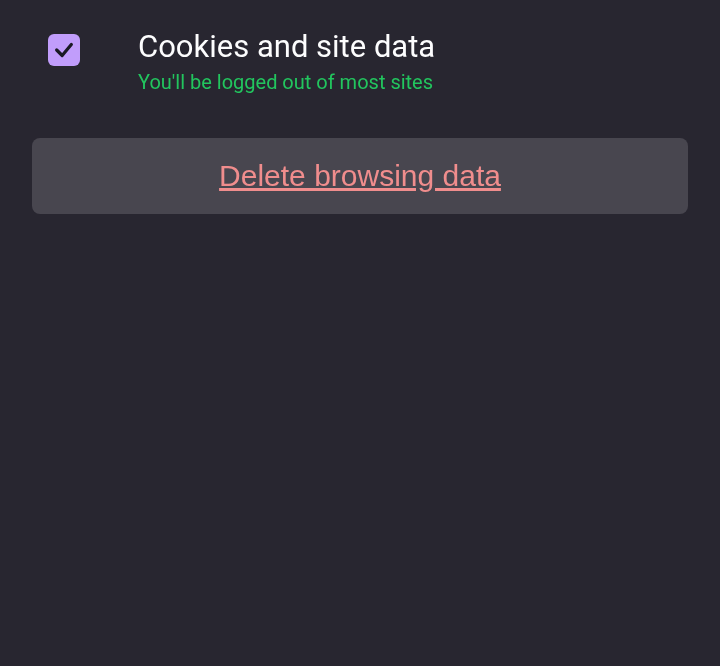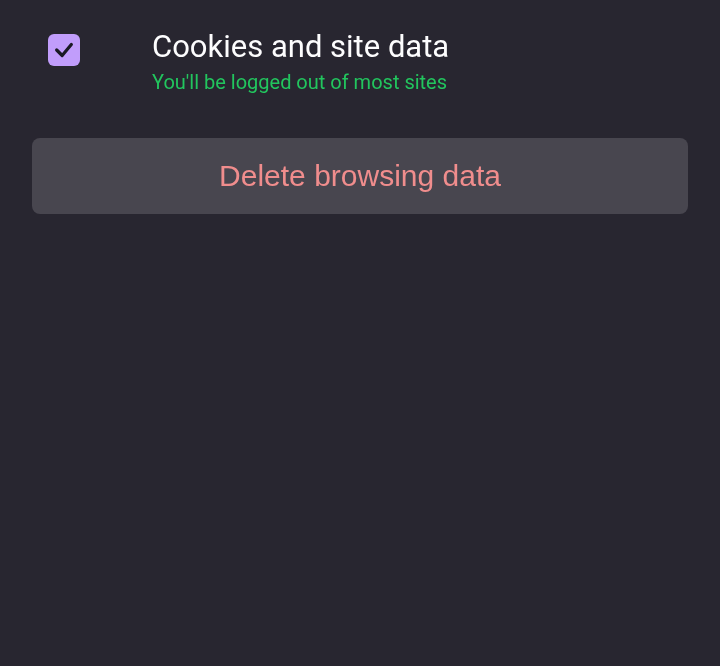--- a/index.html
+++ b/index.html
@@ -44,21 +44,20 @@
       height: 22px;
       stroke: #1a1a24;
       stroke-width: 3.5;
       fill: none;
       stroke-linecap: round;
       stroke-linejoin: round;
     }
     .label-group {
       display: flex;
       flex-direction: column;
-      margin-left: 14px;
     }
     .label-title {
       color: #fdfdfe;
       font-size: 31px;
       font-weight: 400;
       line-height: 1.25;
     }
     .label-sub {
       color: #22c55e;
       font-size: 20px;
@@ -73,20 +72,21 @@
       border-radius: 8px;
       display: flex;
       align-items: center;
       justify-content: center;
       color: #f08d8d;
       font-size: 30px;
       font-weight: 400;
       cursor: pointer;
       border: none;
       width: calc(100% - 64px);
+      text-decoration: underline;
     }
   </style>
 </head>
 <body>
 
 <div class="container">
 
   <div class="option-row">
     <div class="checkbox">
       <svg viewBox="0 0 24 24">

